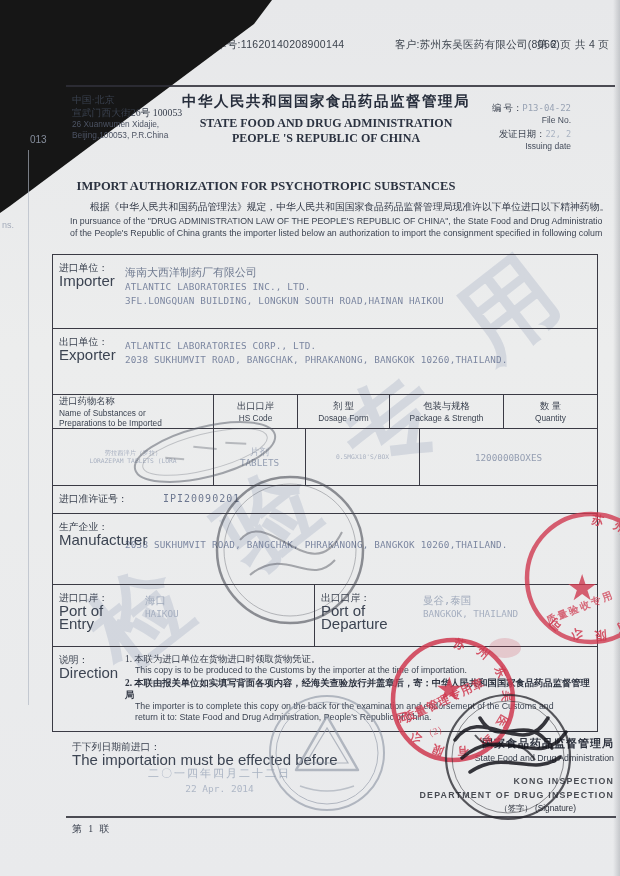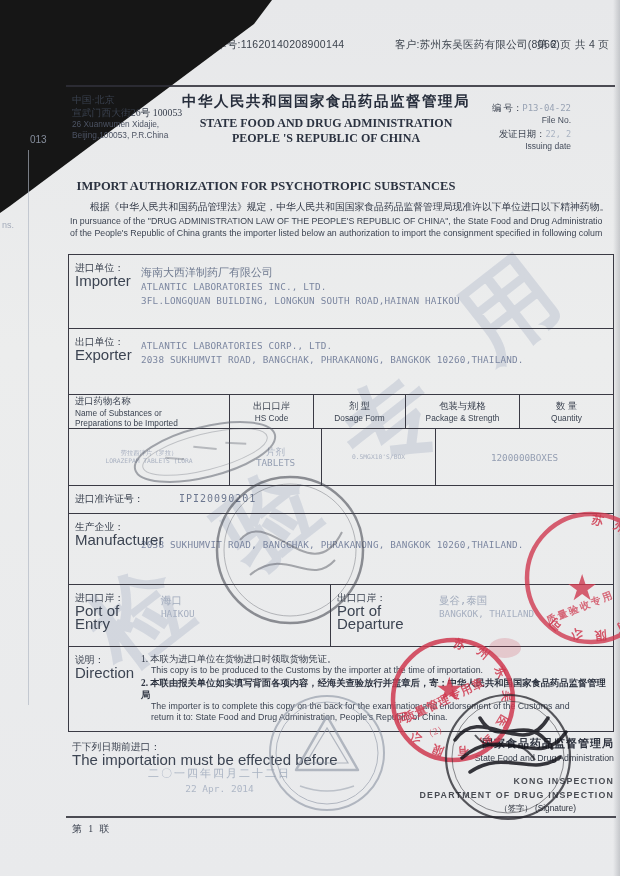--- a/index.html
+++ b/index.html
@@ -33,21 +33,21 @@
   .fileno .val2{font-family:"DejaVu Sans Mono",monospace;font-size:8.5px;color:#aab3c2;}
   .title-cn{position:absolute;left:0;top:156px;width:620px;text-align:center;
             font-family:"Liberation Serif",serif;font-weight:bold;font-size:16px;
             letter-spacing:9px;color:#2b3240;}
   .title-en{position:absolute;left:0;top:179px;width:532px;text-align:center;
             font-family:"Liberation Serif",serif;font-weight:600;font-size:12.5px;color:#2b3240;}
   .preamble{position:absolute;left:70px;top:200px;width:546px;}
   .pre-cn{font-family:"Liberation Serif",serif;font-size:9.8px;color:#333a48;text-indent:20px;line-height:13px;}
   .pre-en{font-size:8.8px;color:#3c4452;line-height:12px;margin-top:2px;}
   
-  .box{position:absolute;left:68px;top:254px;width:546px;border:1.5px solid #3a3a44;box-sizing:border-box;}
+  .box{position:absolute;left:52px;top:254px;width:546px;border:1.5px solid #3a3a44;box-sizing:border-box;}
   .row{position:relative;border-bottom:1px solid #3a3a44;box-sizing:border-box;}
   .row:last-child{border-bottom:none;}
   .lab-cn{font-family:"Liberation Serif",serif;font-size:9.8px;color:#39404e;}
   .lab-en{font-size:15px;color:#3c4452;}
   .labelcol{position:absolute;left:6px;top:6px;width:66px;line-height:13px;}
   .content{margin-left:72px;padding-top:10px;}
   .typed{font-family:"DejaVu Sans Mono",monospace;font-size:9.3px;color:#7b86a0;line-height:14px;letter-spacing:.2px;}
   .typed-cn{font-family:"DejaVu Sans Mono",monospace;font-size:11px;color:#6f7a90;line-height:15px;}
   
   .ghead{display:flex;height:34px;}

